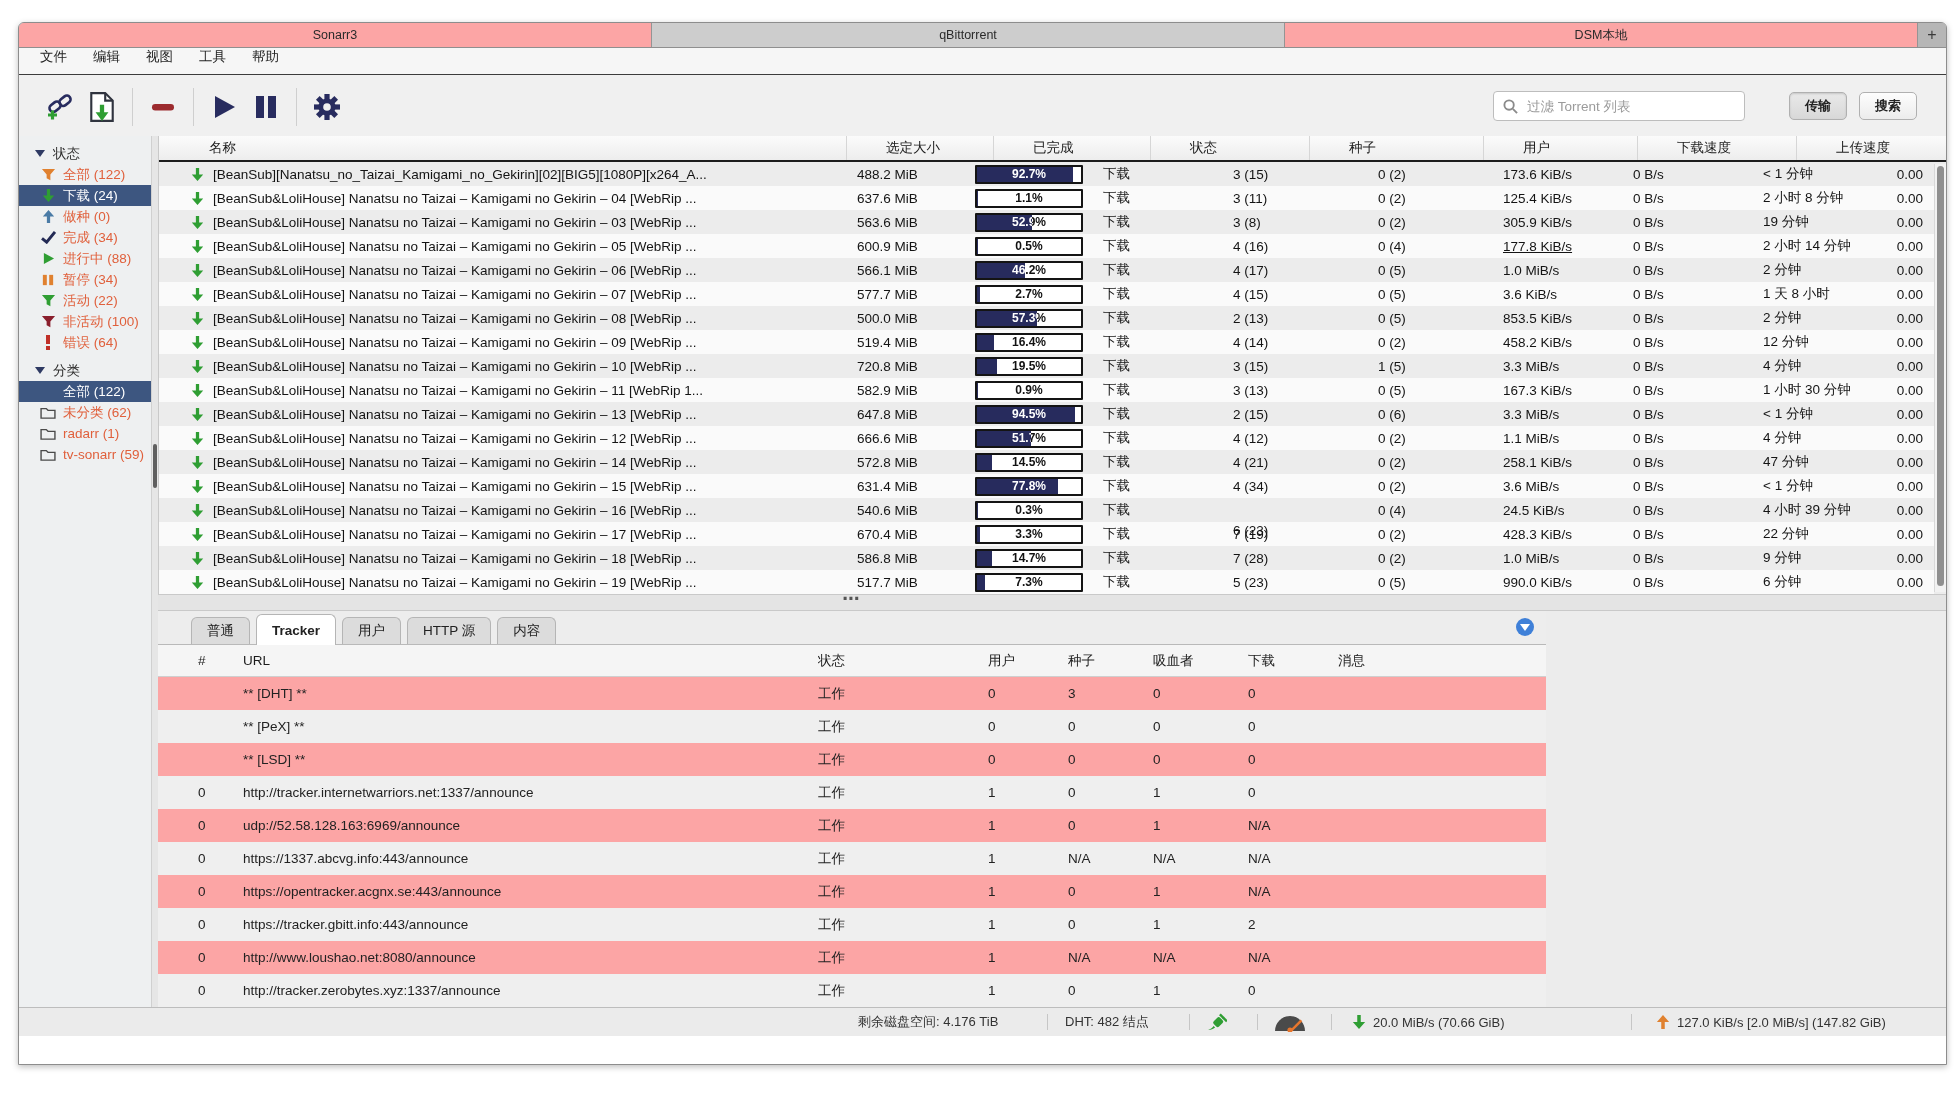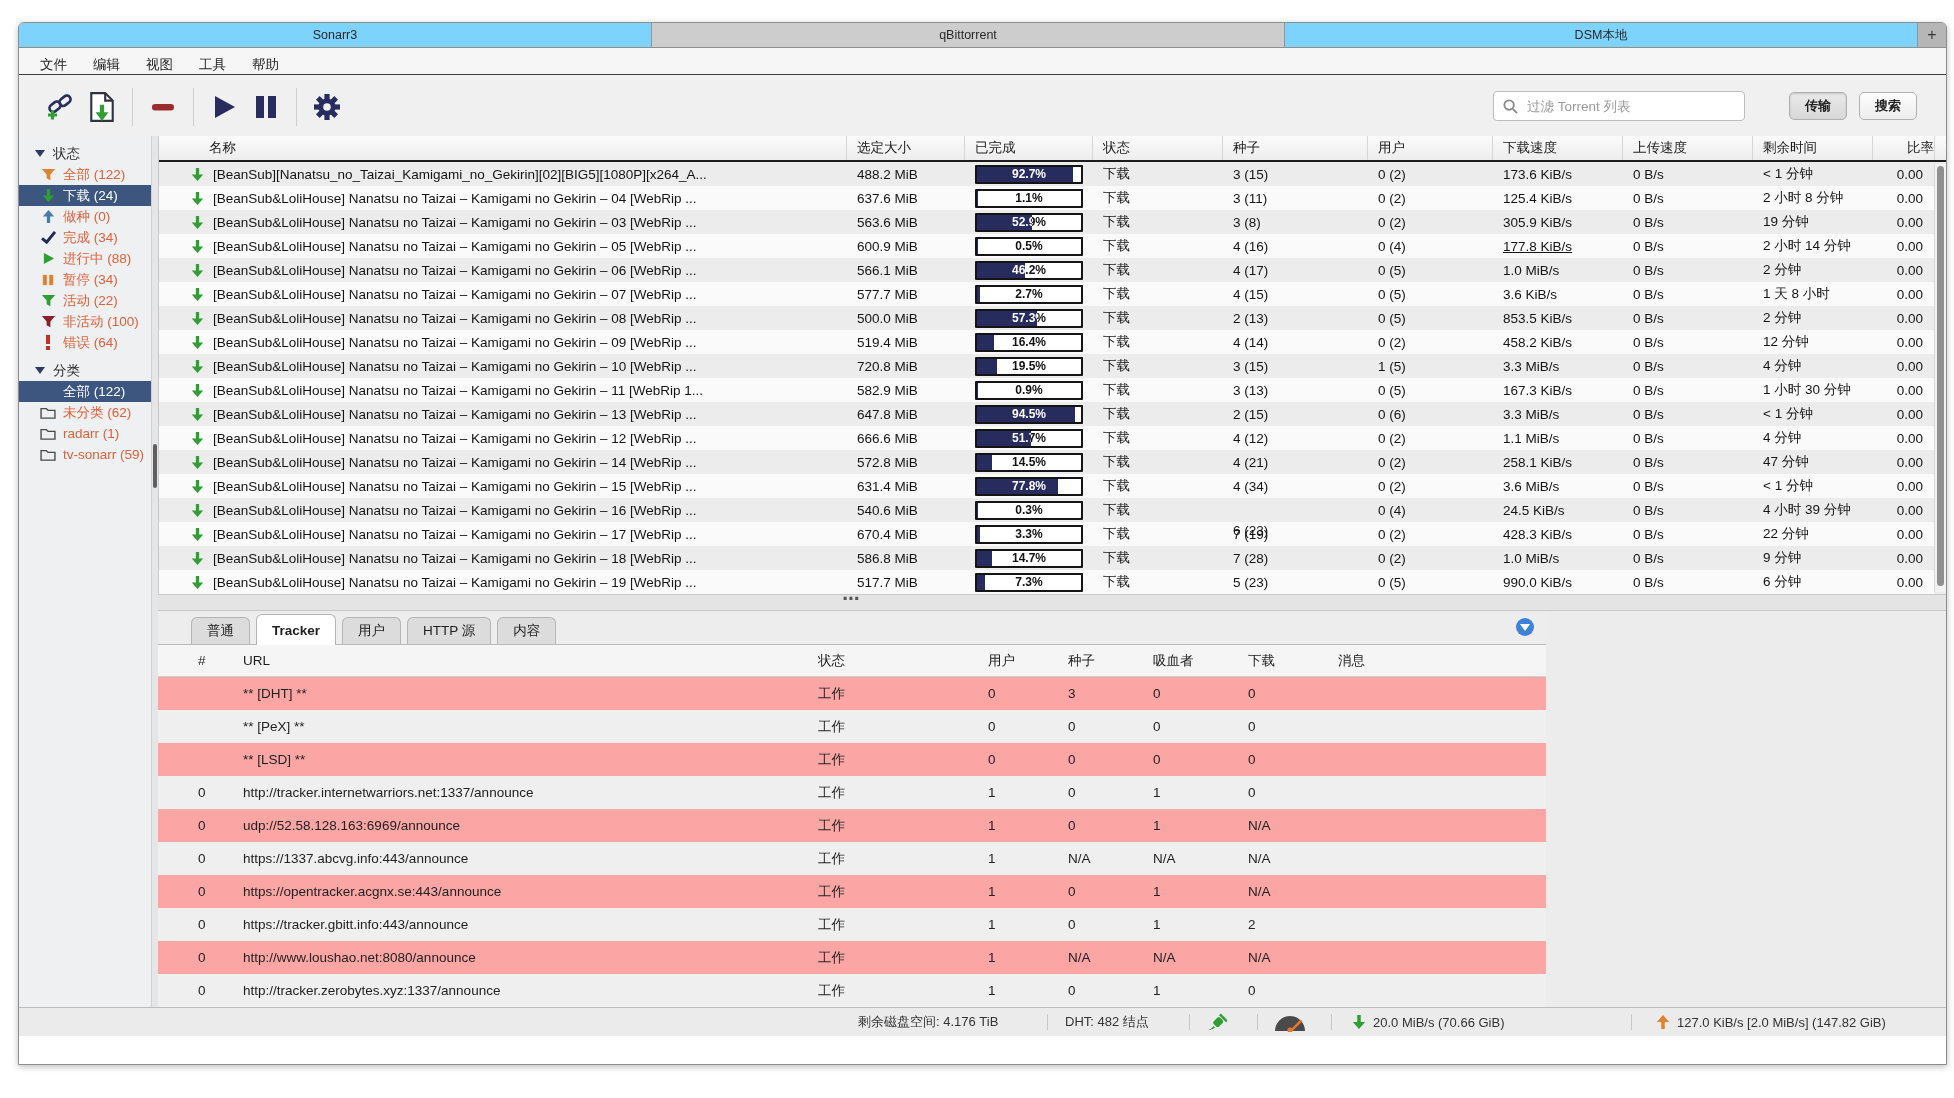--- a/index.html
+++ b/index.html
@@ -4,27 +4,27 @@
 <style>
   html,body{margin:0;padding:0;background:#fff;}
   .stage{position:relative;width:1954px;height:1098px;background:#fff;overflow:hidden;
          font-family:"Liberation Sans","DejaVu Sans",sans-serif;-webkit-font-smoothing:antialiased;}
   .window{position:absolute;left:18px;top:22px;width:1927px;height:1041px;background:#fff;
           border:1px solid #8d8d8d;border-radius:6px 6px 0 0;overflow:hidden;box-shadow:0 2px 6px rgba(0,0,0,.25);}
 
   
   .tabbar{height:24px;display:flex;background:#a9a9a9;border-bottom:1px solid #8f8f8f;}
   .wtab{flex:1;display:flex;align-items:center;justify-content:center;font-size:12.5px;color:#2a2a2a;
-        background:#7dd3fc;border-right:1px solid #949494;cursor:default;}
+        background:#fca5a5;border-right:1px solid #949494;cursor:default;}
   .wtab.active{background:#cdcdcd;}
   .wtab-plus{width:28px;display:flex;align-items:center;justify-content:center;background:#b6b6b6;
              color:#3a3a3a;font-size:16px;}
 
   
-  .menubar{height:26px;background:#f6f6f6;border-bottom:1px solid #3c3c3c;display:flex;align-items:flex-end;padding-left:8px;}
+  .menubar{height:26px;background:#f6f6f6;border-bottom:1px solid #3c3c3c;display:flex;align-items:flex-start;padding-left:8px;}
   .menu-item{font-size:13.5px;color:#1f1f1f;padding:0 13px;}
 
   
   .toolbar{height:63px;background:#f0f0f0;position:relative;display:flex;align-items:center;padding-left:20px;}
   .tbtn{width:42px;height:42px;display:flex;align-items:center;justify-content:center;background:transparent;border:none;}
   .tsep{width:1px;height:38px;background:#cfcfcf;margin:0 9px;}
   .search{position:absolute;left:1474px;top:16px;width:252px;height:30px;background:#fff;border:1px solid #bdbdbd;
           border-radius:4px;display:flex;align-items:center;padding:0 9px;gap:7px;box-sizing:border-box;}
   .search input{border:none;outline:none;background:transparent;font-size:13.5px;color:#333;width:100%;
                 font-family:"Liberation Sans","DejaVu Sans",sans-serif;}
@@ -43,21 +43,21 @@
                font-size:13.5px;font-weight:500;color:#2e2e2e;}
   .side-item{height:21px;display:flex;align-items:center;gap:7px;padding-left:21px;font-size:13.5px;
              color:#e0603c;white-space:nowrap;}
   .side-item.selected{background:#3d5680;color:#fff;}
   .icn{width:16px;height:16px;display:inline-flex;align-items:center;justify-content:center;flex:none;}
   .side-scroll{position:absolute;left:132px;top:0;bottom:0;width:7px;background:#e6e6e6;border-left:1px solid #d0d0d0;}
   .side-thumb{position:absolute;left:1px;top:308px;width:4px;height:44px;background:#5f5f5f;border-radius:2px;}
 
   
   .torrents{position:absolute;left:139px;right:0;top:0;height:458px;background:#ececec;border-left:1px solid #c9c9c9;}
-  .t-header{height:26px;display:flex;background:linear-gradient(#fbfbfb,#ededed);border-bottom:2px solid #1c1c1c;box-sizing:border-box;}
+  .t-header{height:26px;display:flex;background:linear-gradient(#fbfbfb,#ededed);border-bottom:2px solid #1c1c1c;box-sizing:border-box;gap:29px;}
   .t-h-cell{display:flex;align-items:center;padding-left:10px;font-size:13.5px;color:#1b1b1b;
             border-right:1px solid #d6d6d6;box-sizing:border-box;flex:none;overflow:hidden;white-space:nowrap;}
   .t-h-cell.name{padding-left:50px;}
   .t-h-cell.right{justify-content:flex-end;padding-left:0;}
   .t-body{position:absolute;top:26px;left:0;right:12px;height:432px;overflow:hidden;}
   .t-row{height:24px;display:flex;align-items:center;background:#fafafa;}
   .t-row:nth-child(odd){background:#ececec;}
   .t-cell{flex:none;font-size:13.5px;color:#141414;padding-left:10px;box-sizing:border-box;overflow:hidden;white-space:nowrap;}
   .t-cell.name{display:flex;align-items:center;gap:8px;padding-left:30px;}
   .t-cell.center{display:flex;justify-content:center;padding-left:0;}

